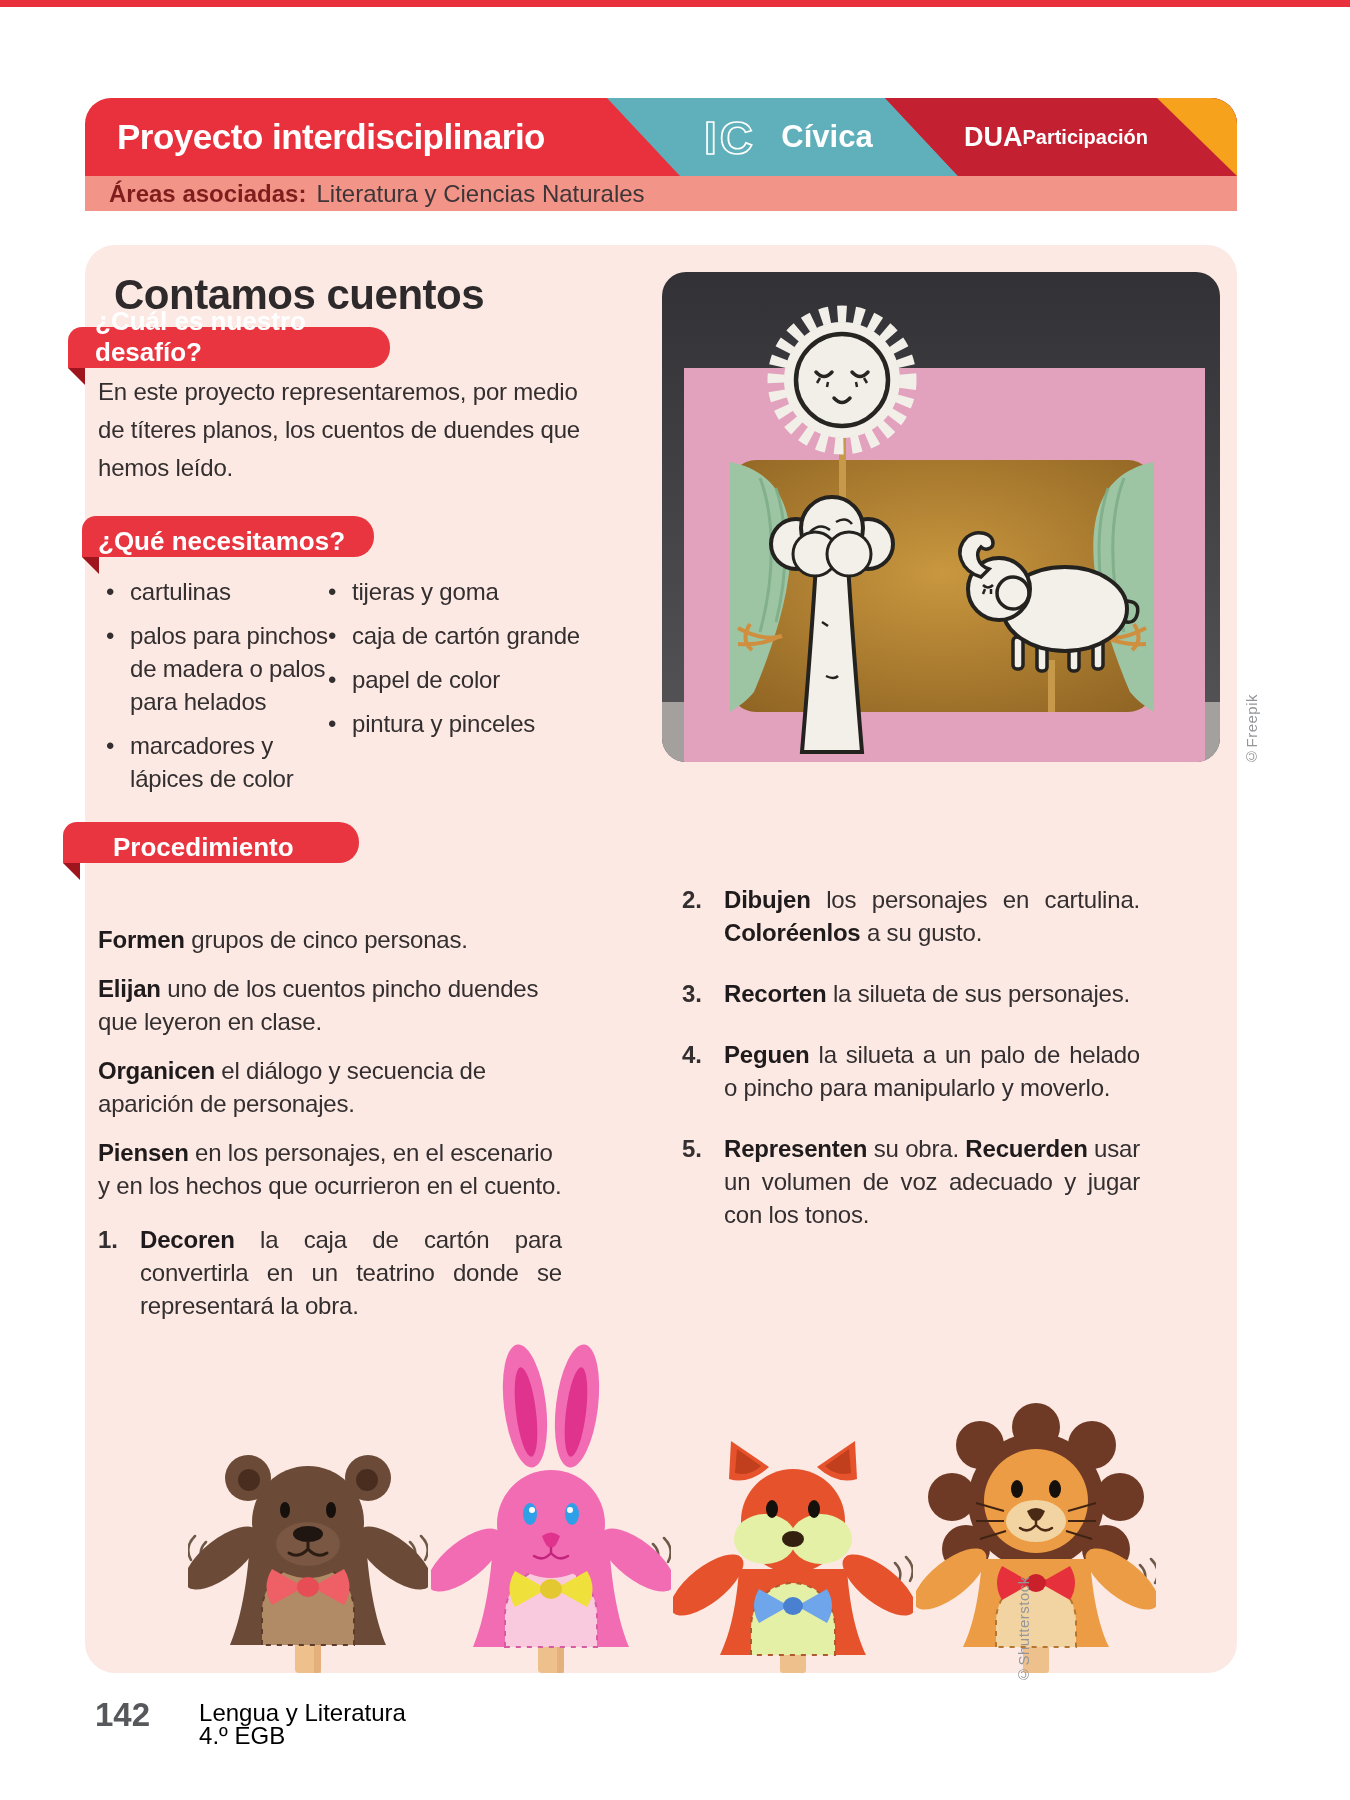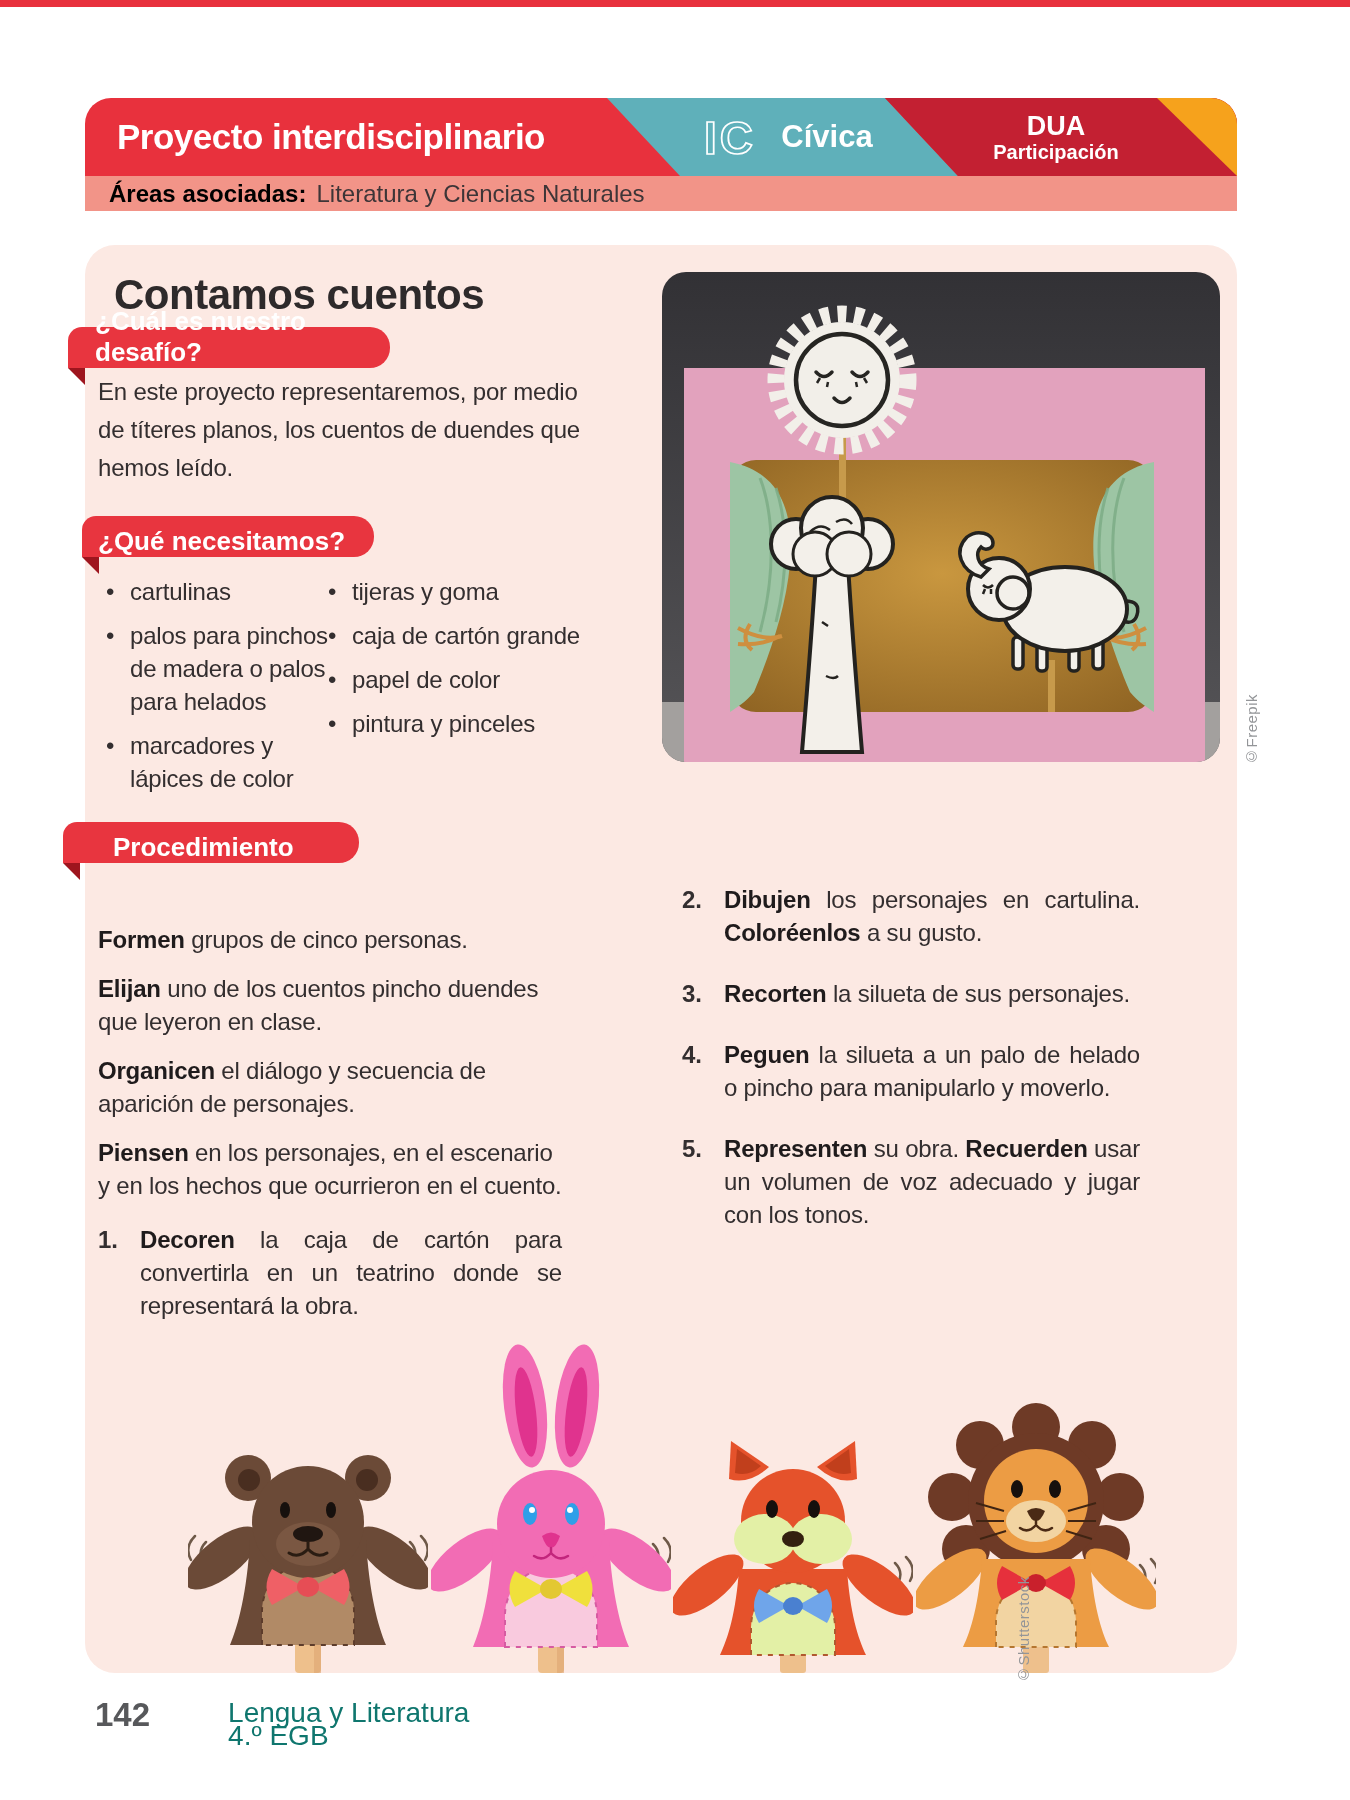--- a/index.html
+++ b/index.html
@@ -14,29 +14,29 @@
           border-radius:26px 26px 0 0;overflow:hidden;}
   .seg{position:absolute;inset:0;}
   .seg.teal{background:#5fb0ba;clip-path:polygon(522px 0,800px 0,873px 100%,595px 100%);}
   .seg.crimson{background:#c32032;clip-path:polygon(800px 0,1152px 0,1152px 100%,873px 100%);}
   .seg.orange{background:#f6a21c;clip-path:polygon(1072px 0,1152px 0,1152px 100%);}
   .banner-title{position:absolute;left:32px;top:0;height:100%;display:flex;align-items:center;
                 color:#fff;font-size:35px;font-weight:bold;letter-spacing:-0.5px;}
   .civica{position:absolute;left:594px;top:0;width:218px;height:100%;display:flex;
           align-items:center;justify-content:center;gap:8px;}
   .civica-label{color:#fff;font-size:31px;font-weight:bold;}
-  .dua{position:absolute;left:866px;top:0;width:210px;height:100%;display:flex;flex-direction:column;
+  .dua{position:absolute;left:866px;top:0;width:210px;height:100%;display:flex;flex-direction:row;
        align-items:center;justify-content:center;color:#fff;font-weight:bold;}
   .dua-line1{font-size:27px;line-height:29px;}
   .dua-line2{font-size:20px;line-height:22px;}
 
   
   .areas-bar{position:absolute;left:85px;top:176px;width:1152px;height:35px;background:#f29488;
              display:flex;align-items:center;padding-left:24px;box-sizing:border-box;font-size:24px;}
-  .areas-label{color:#000000;font-weight:bold;margin-right:10px;}
+  .areas-label{color:#7f1d1d;font-weight:bold;margin-right:10px;}
   .areas-value{color:#3d3537;}
 
   
   .content-box{position:absolute;left:85px;top:245px;width:1152px;height:1428px;
                background:#fce9e3;border-radius:30px;}
   .lesson-title{position:absolute;left:13px;top:10px;margin:16px;font-size:42px;color:#2e2a2b;
                 letter-spacing:-0.5px;font-weight:bold;}
 
   .ribbon{position:absolute;height:41px;background:#e8353f;border-radius:14px 20px 20px 0;
           color:#fff;font-weight:bold;font-size:26px;display:flex;align-items:flex-end;
@@ -75,21 +75,21 @@
   .puppets{position:absolute;left:103px;top:1083px;width:968px;height:345px;display:flex;
            align-items:flex-end;justify-content:space-between;}
 
   .credit{position:absolute;writing-mode:vertical-rl;transform:rotate(180deg);font-size:15px;
           color:#939598;letter-spacing:0.5px;}
   .credit.freepik{left:1243px;top:650px;height:115px;}
   .credit.shutterstock{left:930px;top:1318px;height:120px;}
 
   .pfooter{position:absolute;left:95px;top:1698px;display:flex;align-items:flex-start;gap:36px;}
   .pgnum{font-size:33px;font-weight:bold;color:#57585b;margin-right:13px;line-height:33px;}
-  .fmeta{font-size:28px;color:#0f766e;line-height:23px;padding-top:3px;margin-left:29px;}
+  .fmeta{font-size:24px;color:#000000;line-height:23px;padding-top:3px;}
 </style>
 </head>
 <body>
 
 <div class="page">
 
   <div class="top-rule"></div>
 
   <header class="banner">
     <div class="seg teal"></div>

